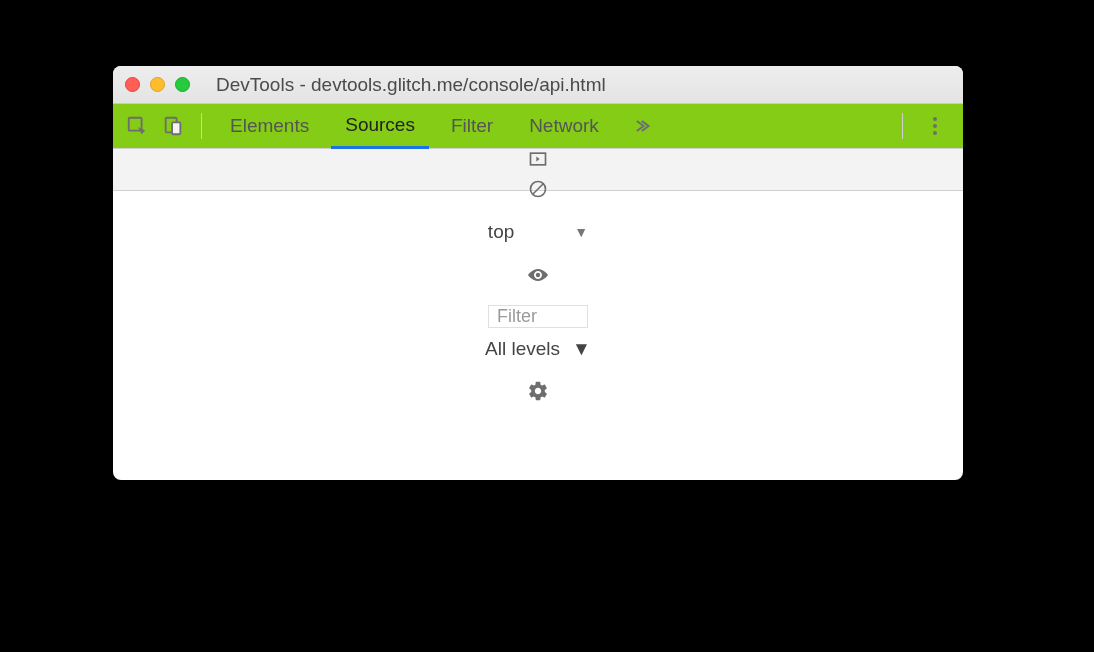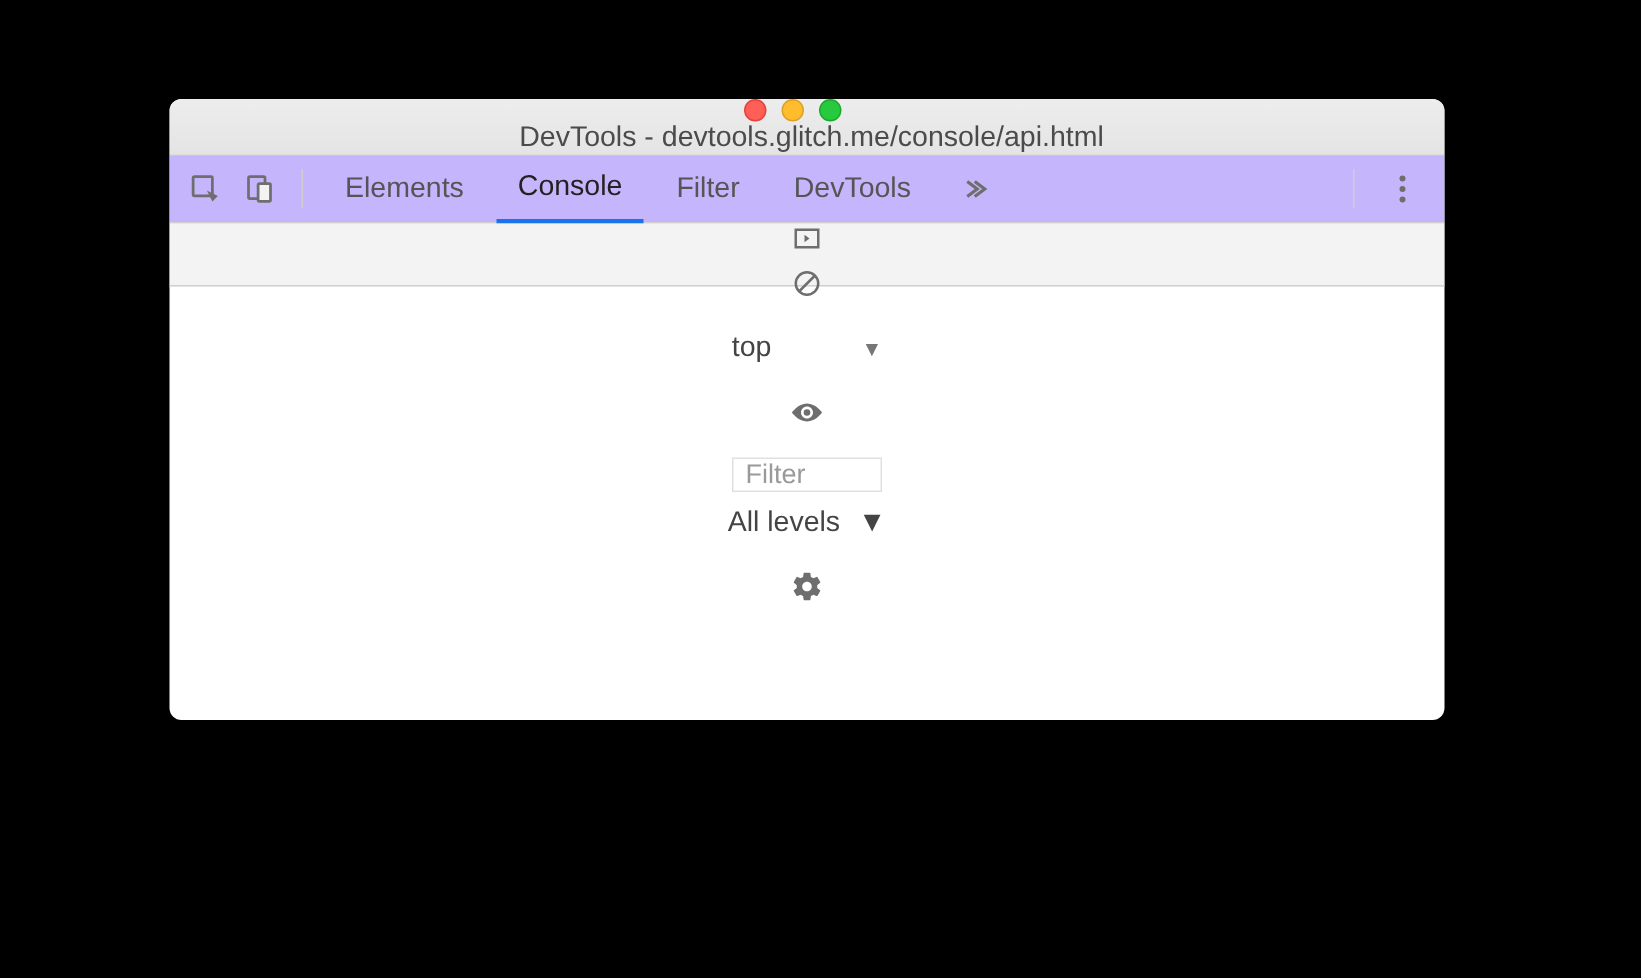--- a/index.html
+++ b/index.html
@@ -24,40 +24,39 @@
     flex-direction: column;
     overflow: hidden;
   }
   .titlebar {
     height: 38px;
     background: linear-gradient(#ededed,#e4e4e4);
     border-bottom: 1px solid #c9c9c9;
     display: flex;
     align-items: center;
     padding: 0 12px;
-    flex-direction: column;
   }
   .traffic {
     display: flex;
     gap: 10px;
     margin-right: 20px;
   }
   .dot { width: 15px; height: 15px; border-radius: 50%; }
   .dot.red { background: #ff5f56; border: 1px solid #e0443e; }
   .dot.yellow { background: #ffbd2e; border: 1px solid #dea123; }
   .dot.green { background: #27c93f; border: 1px solid #1aab29; }
   .title {
     flex: 1;
     font-size: 19px;
     color: #4b4b4b;
     padding-left: 6px;
   }
   .tabbar {
     height: 45px;
-    background: #c4b5fd;
+    background: #84cc16;
     border-bottom: 1px solid #d0d0d0;
     display: flex;
     align-items: center;
     padding: 0 10px;
     gap: 8px;
   }
   .icon-btn {
     width: 28px; height: 28px;
     display: flex; align-items: center; justify-content: center;
     color: #6e6e6e;
@@ -192,23 +191,23 @@
       </svg>
     </div>
     <div class="icon-btn">
       <svg width="22" height="22" viewBox="0 0 24 24" fill="none" stroke="#6e6e6e" stroke-width="2">
         <rect x="4" y="3" width="12" height="16" rx="1"></rect>
         <rect x="11" y="8" width="9" height="13" rx="1" fill="#f3f3f3"></rect>
       </svg>
     </div>
     <div class="vdiv"></div>
     <div class="tab">Elements</div>
-    <div class="tab active">Console</div>
+    <div class="tab active">Sources</div>
     <div class="tab">Filter</div>
-    <div class="tab">DevTools</div>
+    <div class="tab">Network</div>
     <div class="more-tabs">
       <svg width="20" height="20" viewBox="0 0 24 24" fill="none" stroke="#6e6e6e" stroke-width="2.5">
         <path d="M7 6 L15 12 L7 18"></path>
           <path d="M13 6 L21 12 L13 18"></path>
       </svg>
     </div>
     <div class="spacer"></div>
     <div class="vdiv"></div>
     <div class="kebab">
       <svg width="20" height="22" viewBox="0 0 20 22">

